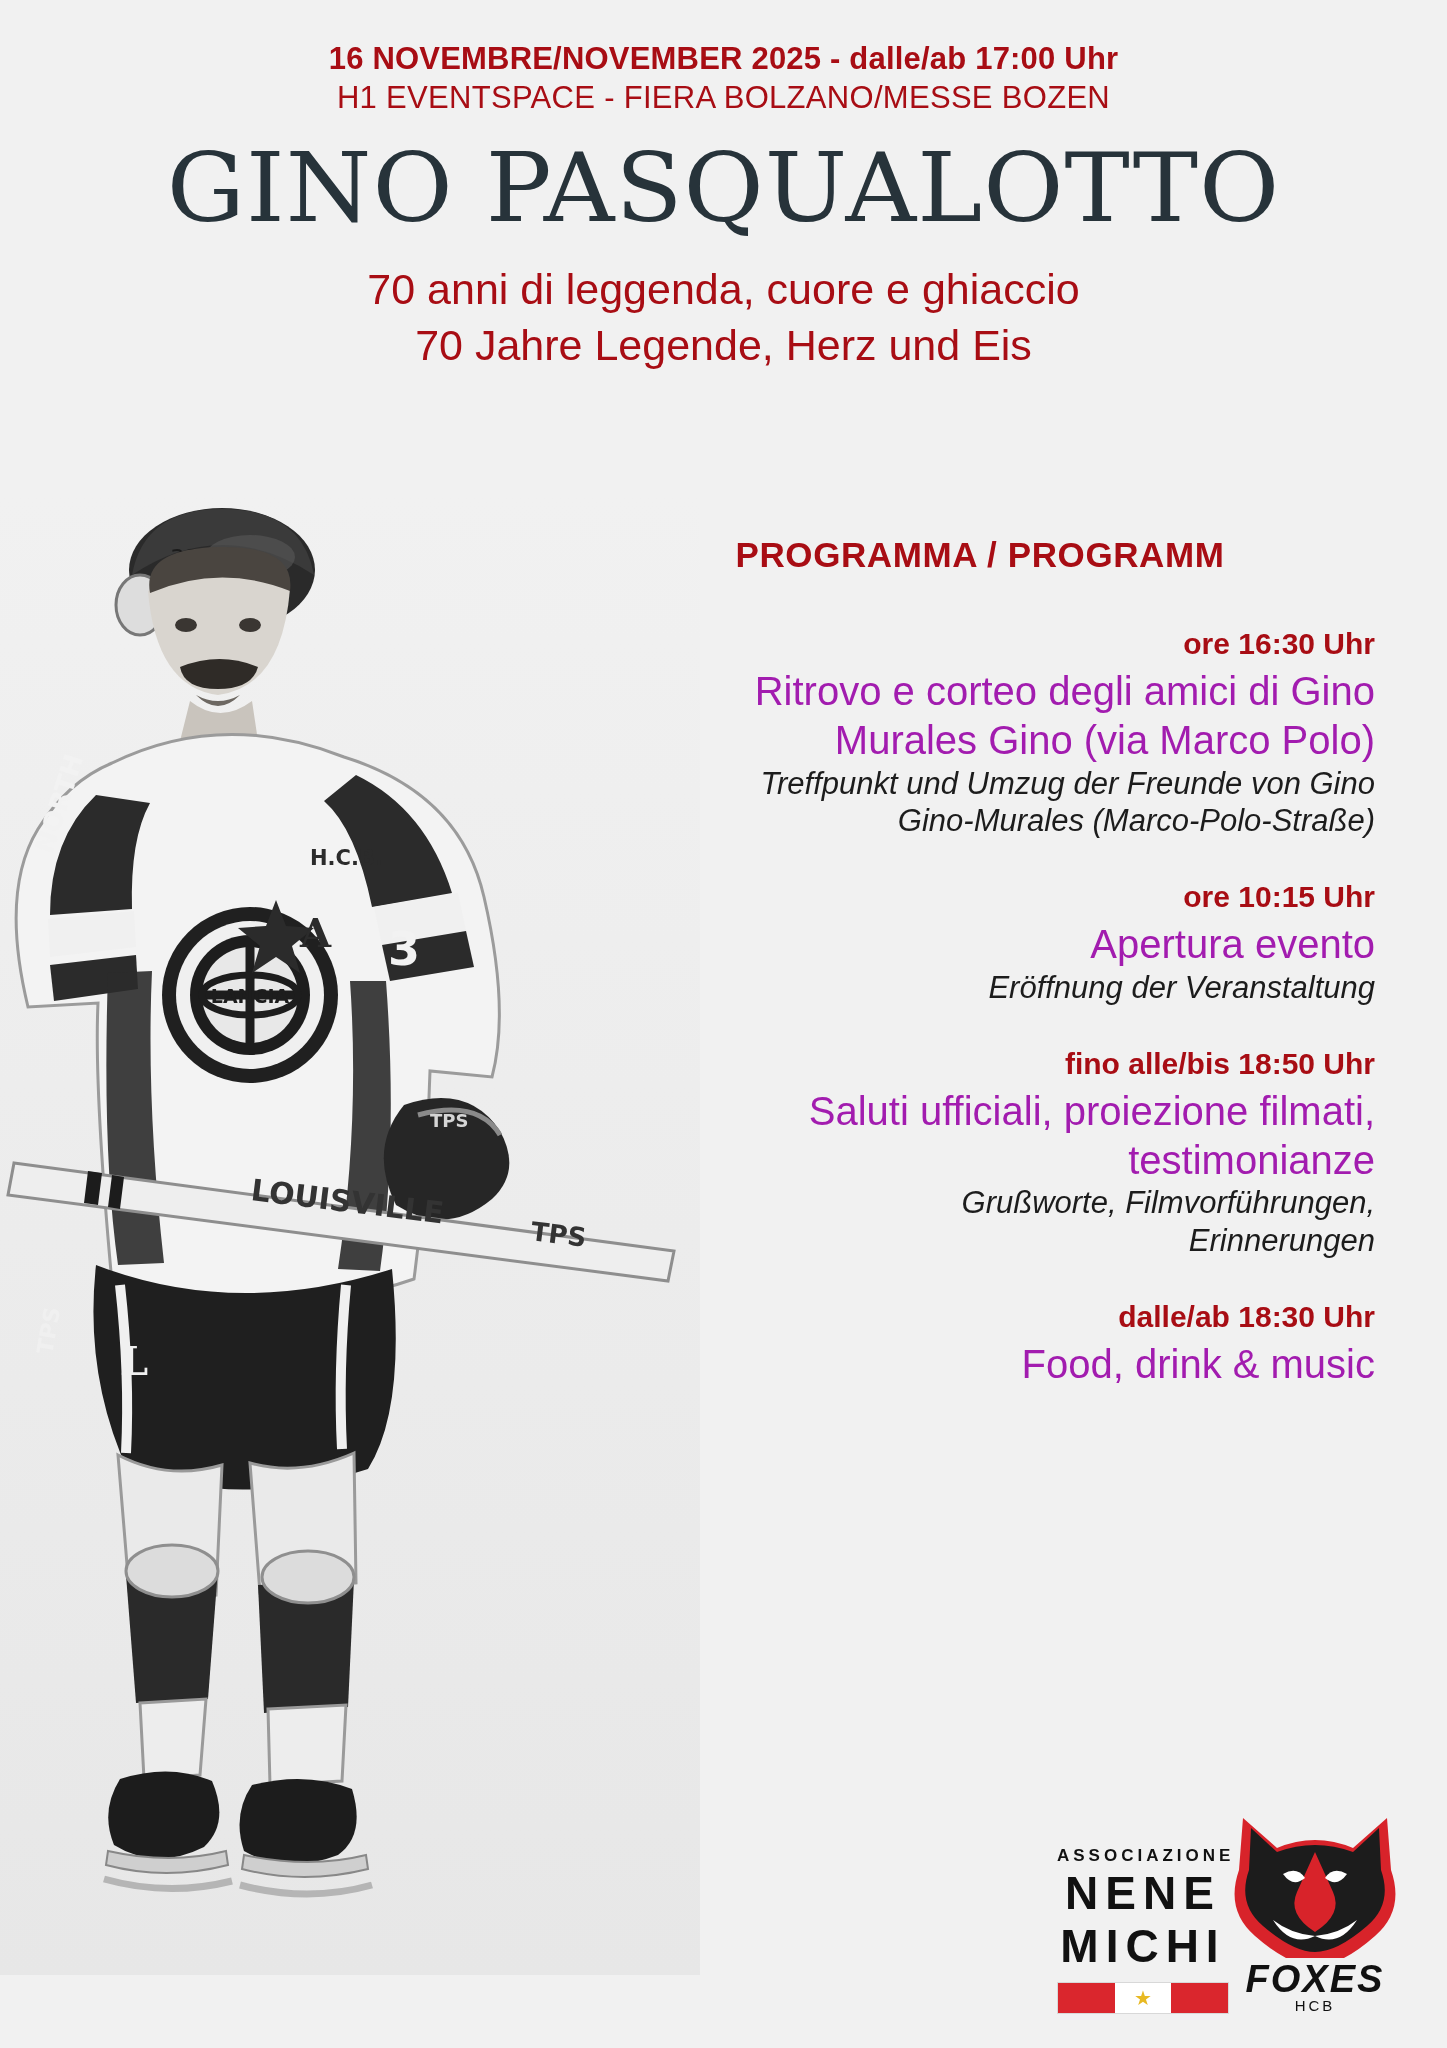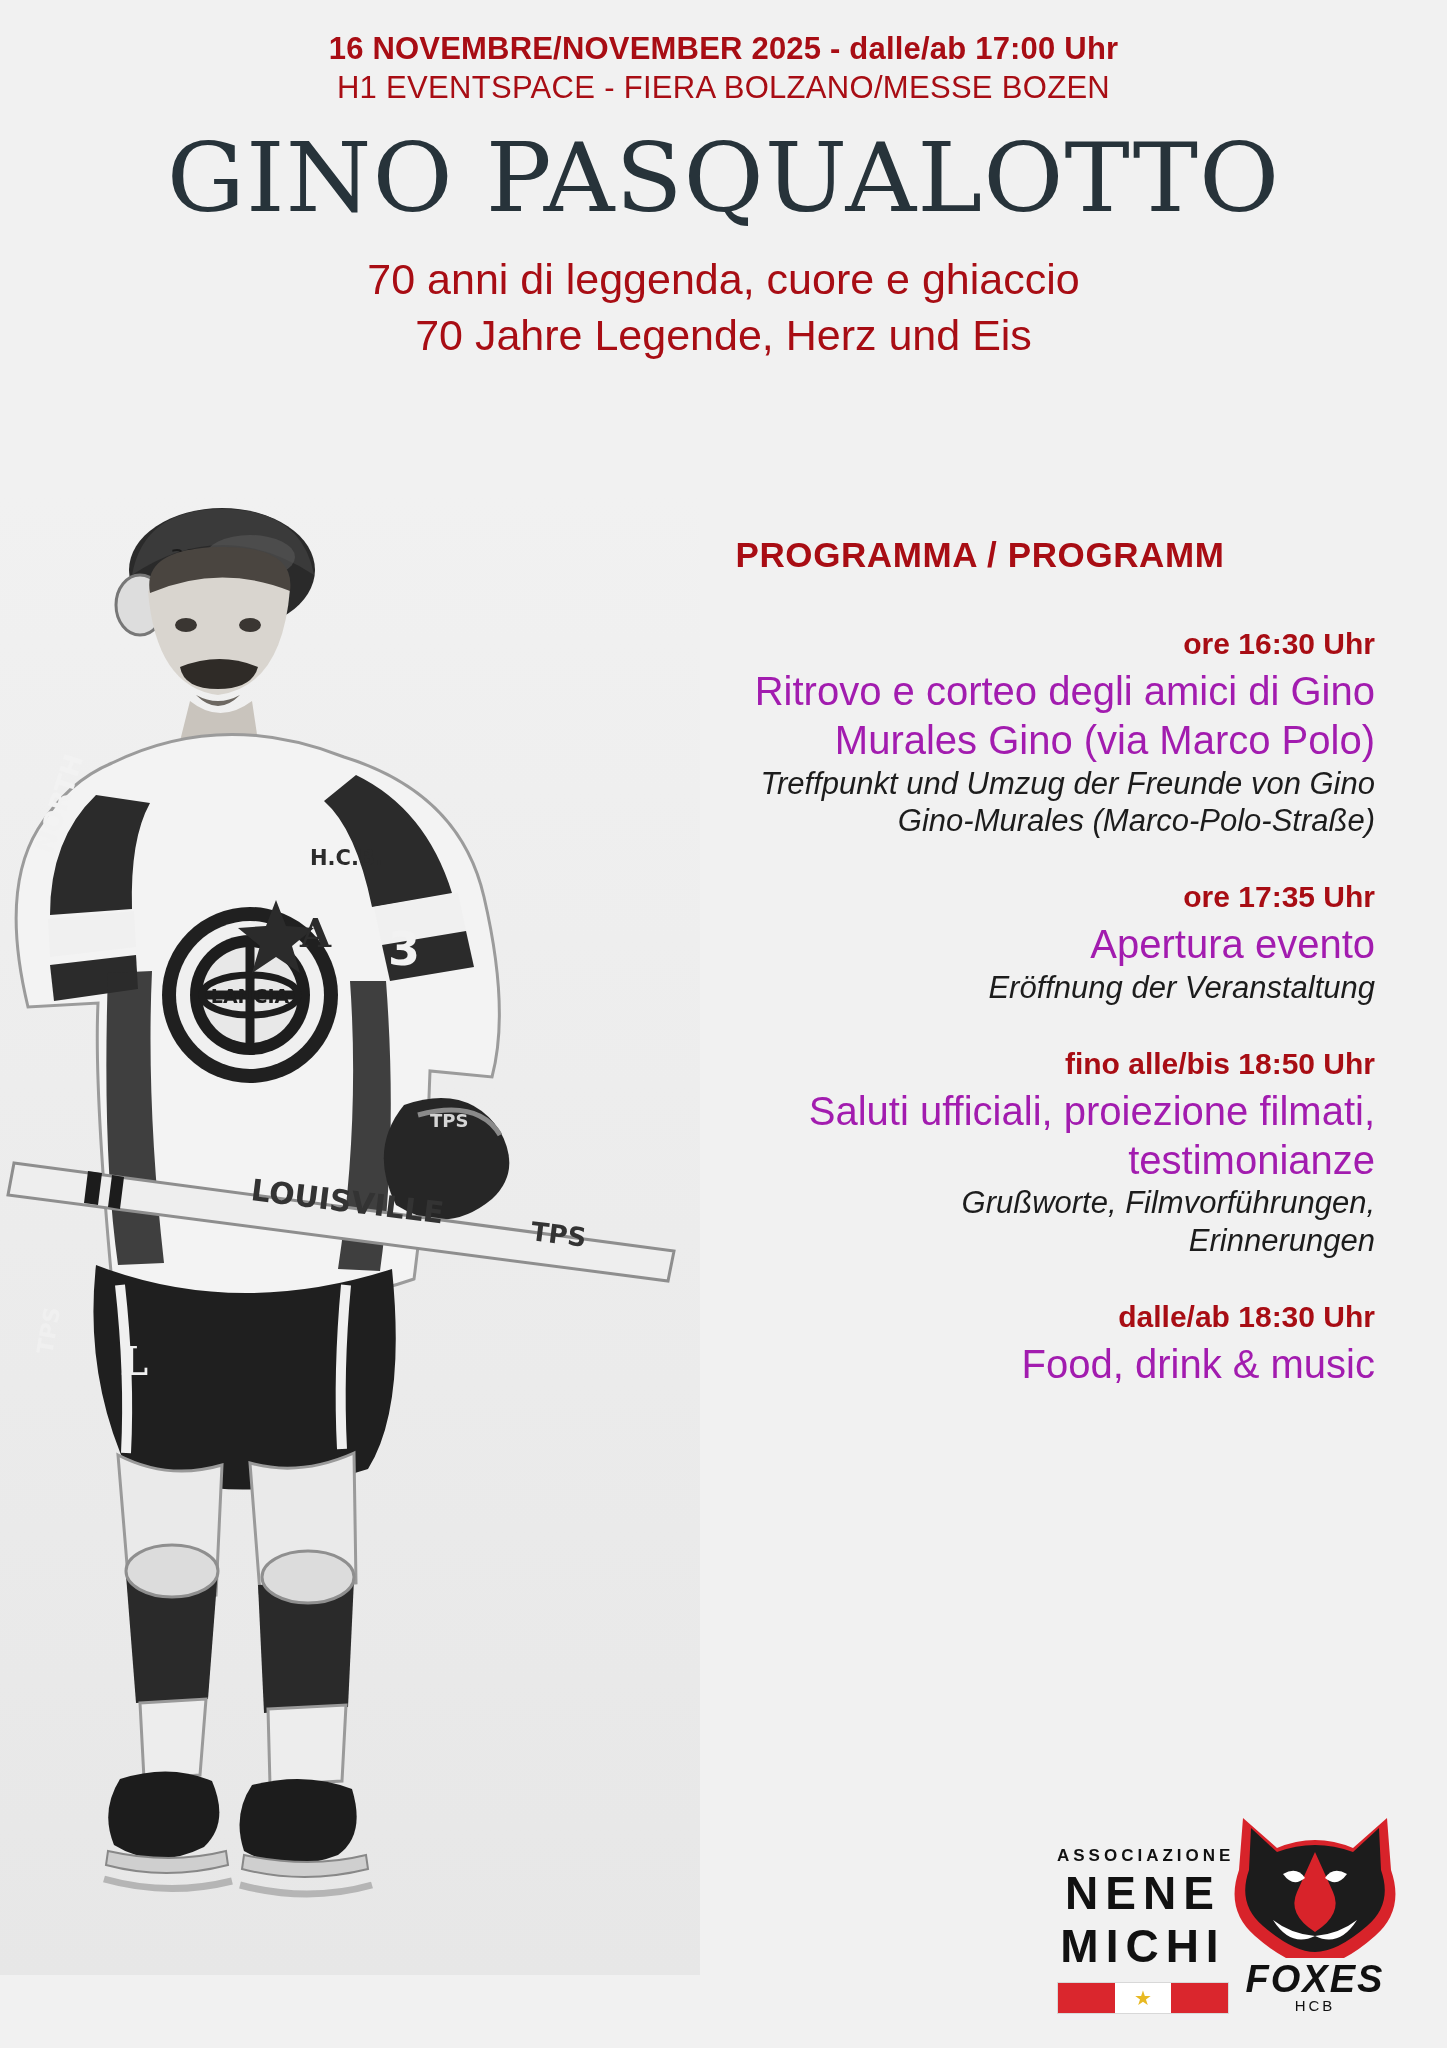--- a/index.html
+++ b/index.html
@@ -17,21 +17,21 @@
   .poster {
     position: relative;
     width: 1447px;
     height: 2048px;
     background: #f1f1f1;
     overflow: hidden;
   }
 
   
   .header {
-    padding-top: 31px;
+    padding-top: 41px;
     text-align: center;
   }
   .header .line1 {
     color: #a80d14;
     font-size: 31px;
     font-weight: bold;
     letter-spacing: 0.2px;
     line-height: 1.15;
   }
   .header .line2 {
@@ -278,21 +278,21 @@
     <div class="slot">
       <div class="slot-time">ore 16:30 Uhr</div>
       <div class="slot-it" style="white-space:pre-line">Ritrovo e corteo degli amici di Gino
 Murales Gino (via Marco Polo)</div>
       <div class="slot-de" style="white-space:pre-line">Treffpunkt und Umzug der Freunde von Gino
 Gino-Murales (Marco-Polo-Straße)</div>
     </div>
 
 
     <div class="slot">
-      <div class="slot-time">ore 17:35 Uhr</div>
+      <div class="slot-time">ore 10:15 Uhr</div>
       <div class="slot-it" style="white-space:pre-line">Apertura evento</div>
       <div class="slot-de" style="white-space:pre-line">Eröffnung der Veranstaltung</div>
     </div>
 
     <div class="slot">
       <div class="slot-time">fino alle/bis 18:50 Uhr</div>
       <div class="slot-it" style="white-space:pre-line">Saluti ufficiali, proiezione filmati,
 testimonianze</div>
       <div class="slot-de" style="white-space:pre-line">Grußworte, Filmvorführungen,
 Erinnerungen</div>

